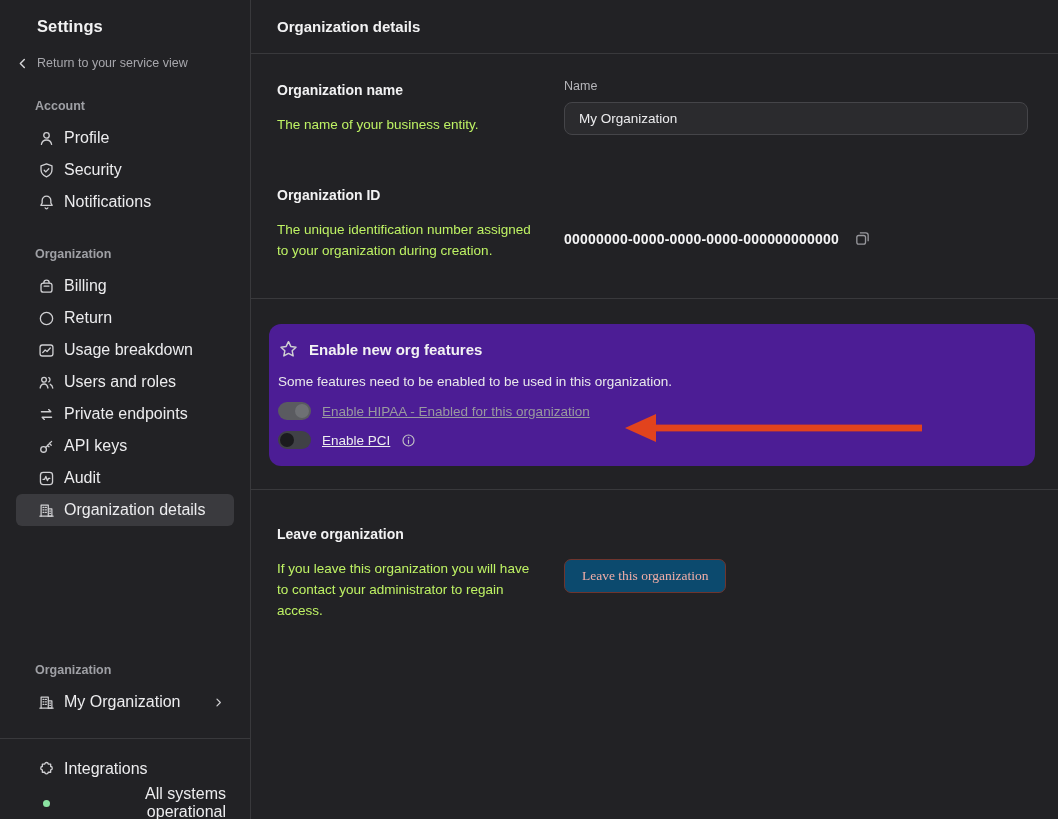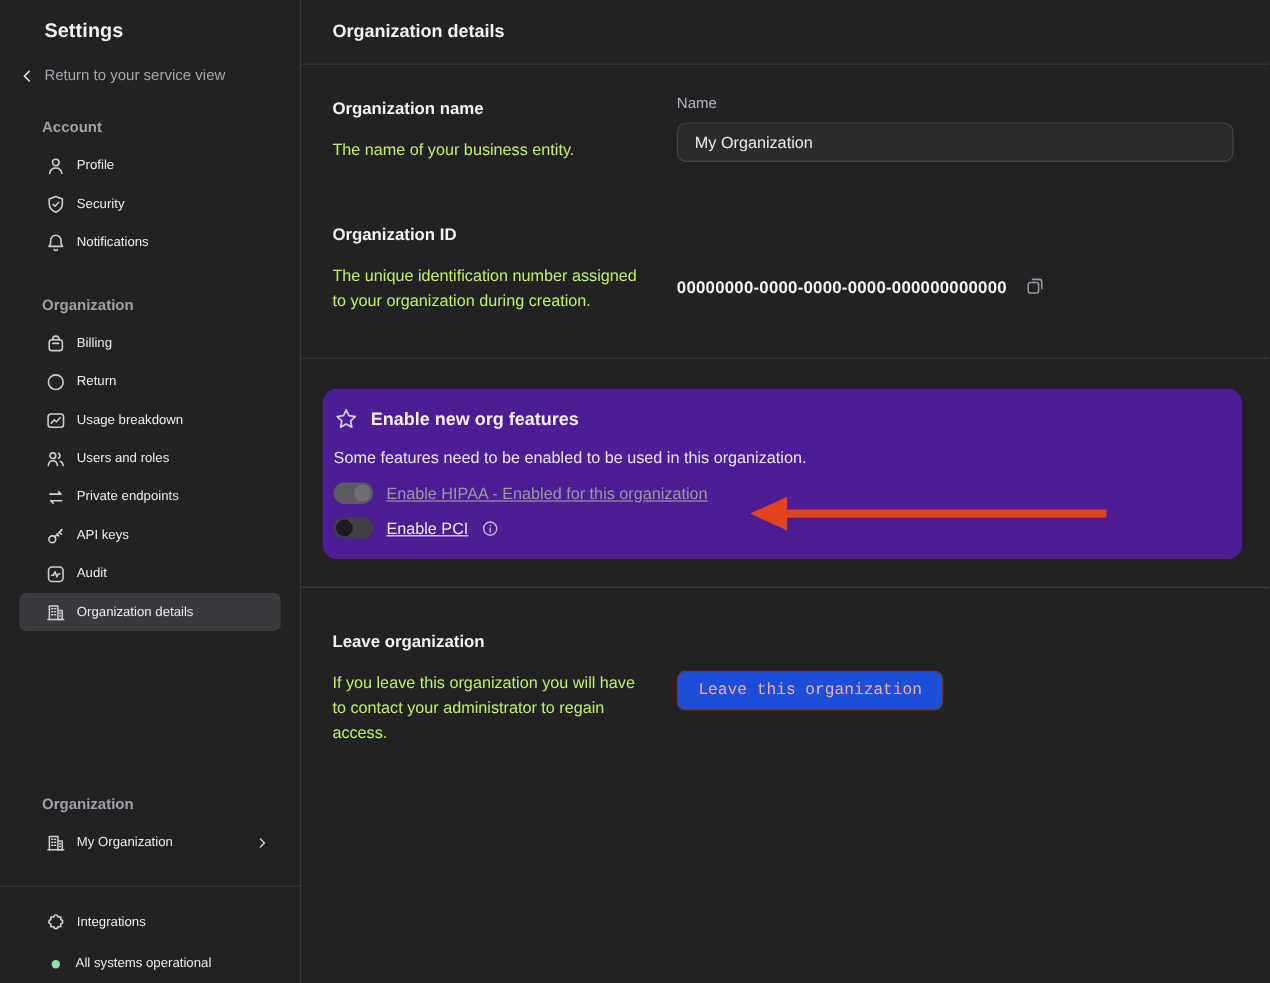--- a/index.html
+++ b/index.html
@@ -21,21 +21,21 @@
   }
   .sb-header { display:flex; align-items:flex-end; padding:17px 16px 0 16px; gap:8px; }
   .back-btn { margin-top:7px; cursor:pointer; color:#d6d6d8; background:none; border:none; padding:0; }
   .sb-title { font-size:16.5px; font-weight:700; letter-spacing:.1px; }
   .sb-subtitle { font-size:12.5px; color:#a7a7ac; margin-top:20px; }
   .sb-section-label { font-size:12.5px; font-weight:600; color:#9fa0a5; margin:29px 0 9px 35px; }
   .sb-section-label.org2 { margin-top:0; }
   .sb-item {
     height:32px; margin:0 16px; padding:0 8px 0 22px; border-radius:6px;
     display:flex; align-items:center; gap:9px;
-    font-size:11px; color:#ececee; cursor:pointer;
+    font-size:16px; color:#ececee; cursor:pointer;
   }
   .sb-item.selected { background:#3a3a3e; }
   .sb-spacer { flex:1; }
   .sb-bottom { padding-bottom:4px; }
   .chev-right { margin-left:auto; margin-right:2px; color:#cfcfd2; }
   .sb-divider { border-top:1px solid #39393c; margin-top:16px; }
   .sb-footer { padding:14px 0 0 0;text-align:right; }
   .status-dot { width:7px; height:7px; border-radius:50%; margin:0 4px 0 5px; }
 
   
@@ -84,22 +84,22 @@
   .toggle.off .knob { left:2px; background:#1b1b1e; }
   .toggle-label { font-size:13.5px;text-decoration:underline; }
   .toggle-label.muted { color:#99999f; }
   .toggle-label.normal { color:#ececee; }
   .info-btn { background:none; border:none; padding:0; margin-left:0px; color:#c0c0c4; cursor:pointer; }
 
   
   .leave-section { padding-top:36px; }
   .danger-btn {
     margin-top:33px; display:inline-block;
-    background:#1d4ed8; border:1px solid #6f352e; border-radius:7px;
-    color:#f1aea7; font-size:13.5px; font-family:Liberation Mono, monospace;
+    background:#0c4a6e; border:1px solid #6f352e; border-radius:7px;
+    color:#f1aea7; font-size:13.5px; font-family:Liberation Serif, serif;
     padding:8px 17px; cursor:pointer;
   }
 
   
   .arrow-annotation { position:absolute; left:374px; top:412px; pointer-events:none; z-index:5; }
 </style>
 </head>
 <body>
 
 <aside class="sidebar">

